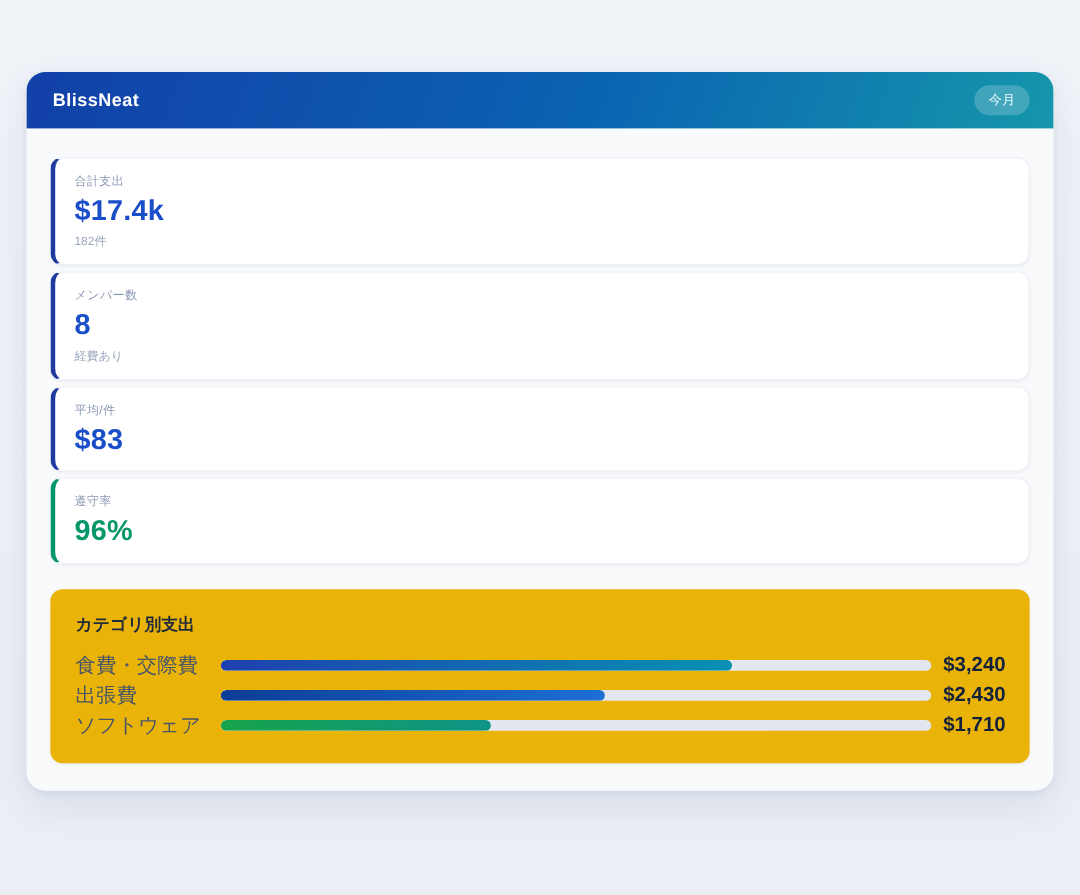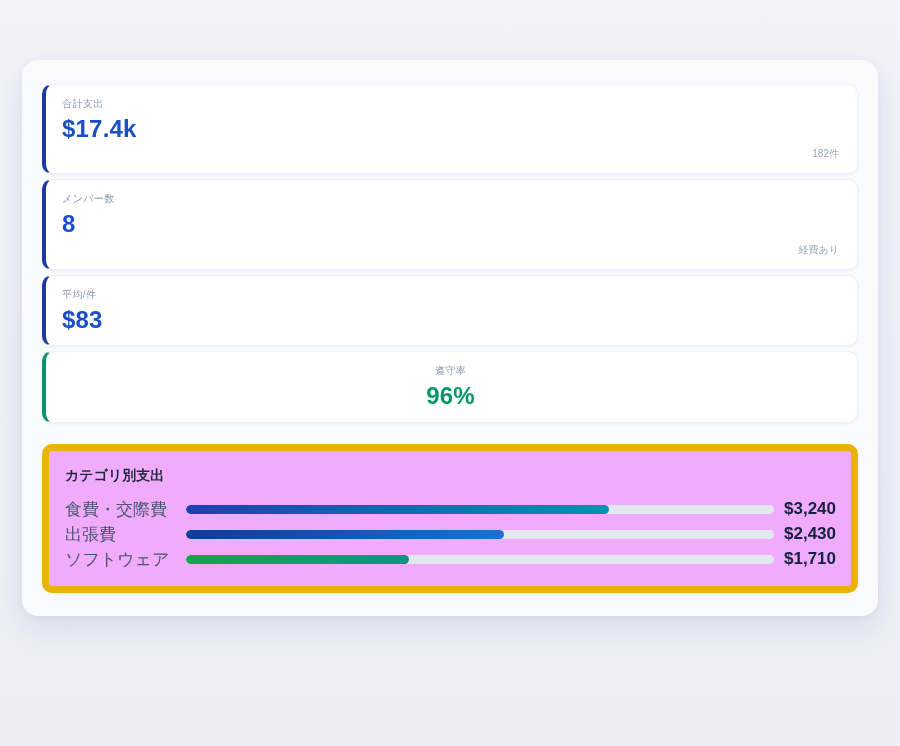--- a/index.html
+++ b/index.html
@@ -64,27 +64,26 @@
   .stat-value {
     font-size: 24px;
     font-weight: 700;
     line-height: 1.1;
     letter-spacing: 0.2px;
   }
   .stat-sub {
     font-size: 10px;
     color: #9aa6bc;
     margin-top: 5px;
-    text-align: right;
   }
   .stat-sub:empty { display: none; margin-top: 0; }
   .category-card {
     margin-top: 21px;
-    background: #f0abfc;
-    border: 7px solid #eab308;
+    background: #eab308;
+    border: 5px solid #eab308;
     border-radius: 10px;
     padding: 16px 15px 14px 16px;
     box-shadow: 0 1px 3px rgba(15, 23, 42, 0.05);
   }
   .category-title {
     font-size: 14px;
     font-weight: 700;
     color: #1e293b;
     margin-bottom: 12px;
   }
@@ -116,40 +115,44 @@
     color: #14213d;
     text-align: right;
     white-space: nowrap;
   }
 </style>
 </head>
 <body>
 
 <div class="app-card">
 
+  <div class="app-header" style="background: linear-gradient(110deg, rgb(18, 64, 168) 0%, rgb(10, 99, 178) 55%, rgb(21, 150, 171) 100%);">
+    <div class="app-title">BlissNeat</div>
+    <button class="period-badge">今月</button>
+  </div>
 
   <div class="app-body">
 
     <div class="stats-col">
       <div class="stat-card" style="border-left-color: rgb(30, 58, 159);">
         <div class="stat-label">合計支出</div>
         <div class="stat-value" style="color: rgb(26, 79, 201);">$17.4k</div>
         <div class="stat-sub">182件</div>
       </div>
       <div class="stat-card" style="border-left-color: rgb(30, 58, 159);">
         <div class="stat-label">メンバー数</div>
         <div class="stat-value" style="color: rgb(26, 79, 201);">8</div>
         <div class="stat-sub">経費あり</div>
       </div>
       <div class="stat-card" style="border-left-color: rgb(30, 58, 159);">
         <div class="stat-label">平均/件</div>
         <div class="stat-value" style="color: rgb(26, 79, 201);">$83</div>
 
       </div>
-      <div class="stat-card" style="border-left-color: rgb(5, 150, 105); text-align: center;">
+      <div class="stat-card" style="border-left-color: rgb(5, 150, 105);">
         <div class="stat-label">遵守率</div>
         <div class="stat-value" style="color: rgb(5, 150, 105);">96%</div>
 
       </div>
     </div>
 
     <div class="category-card">
       <div class="category-title">カテゴリ別支出</div>
 
       <div class="category-row">

